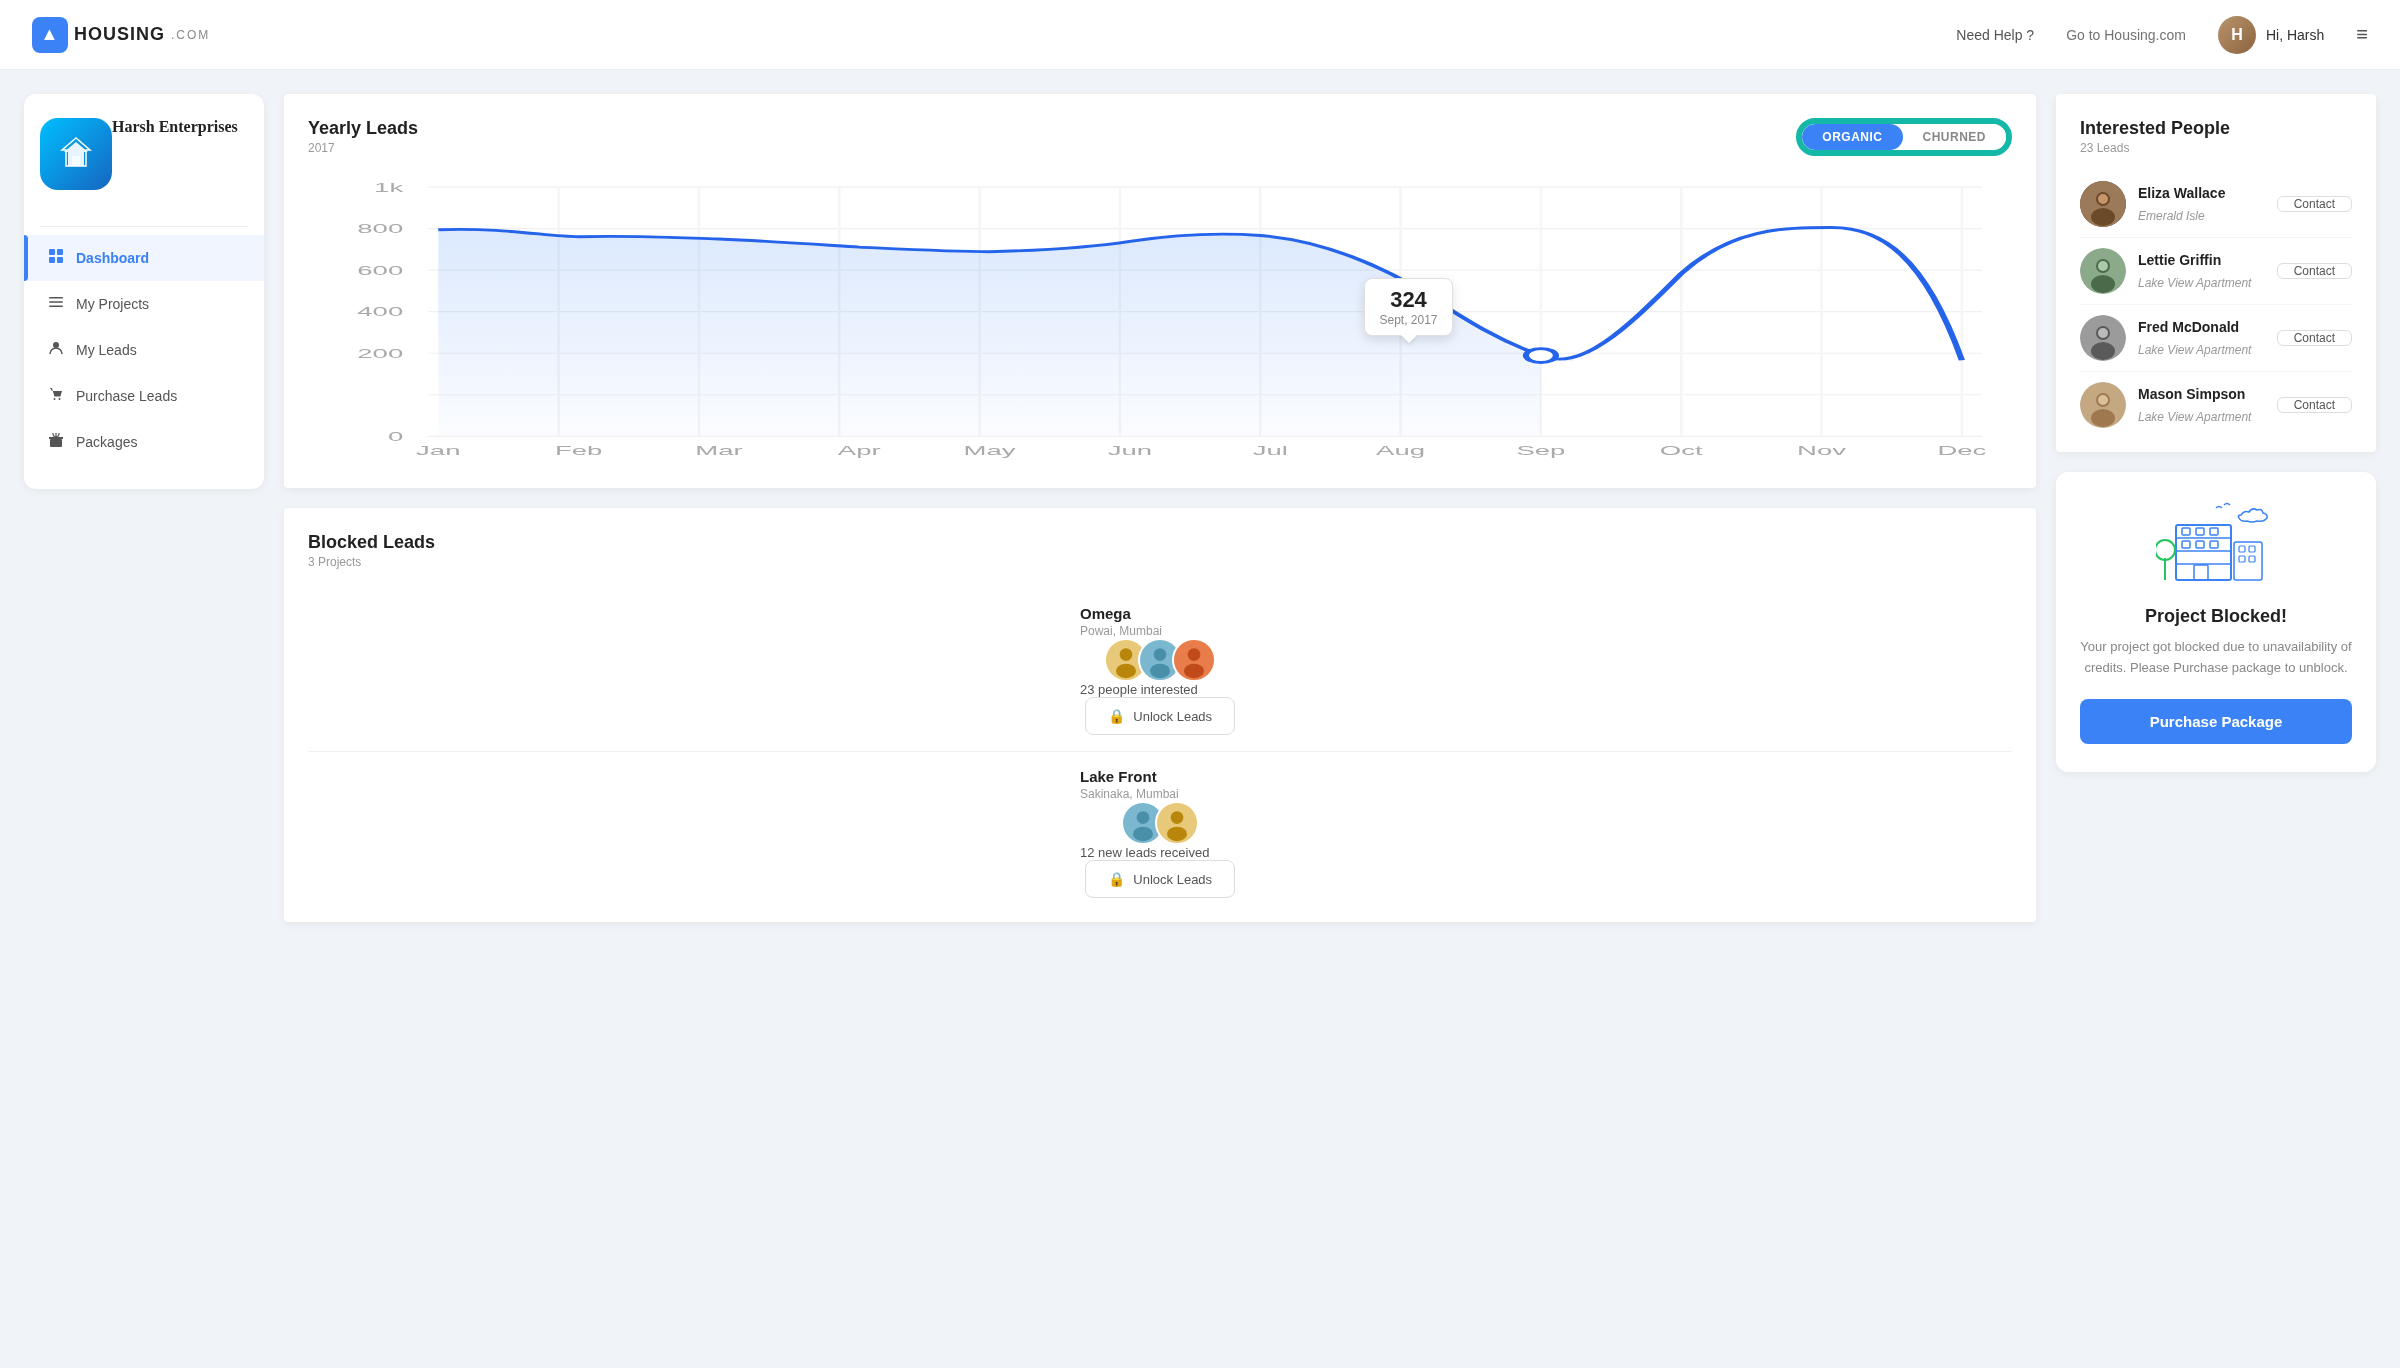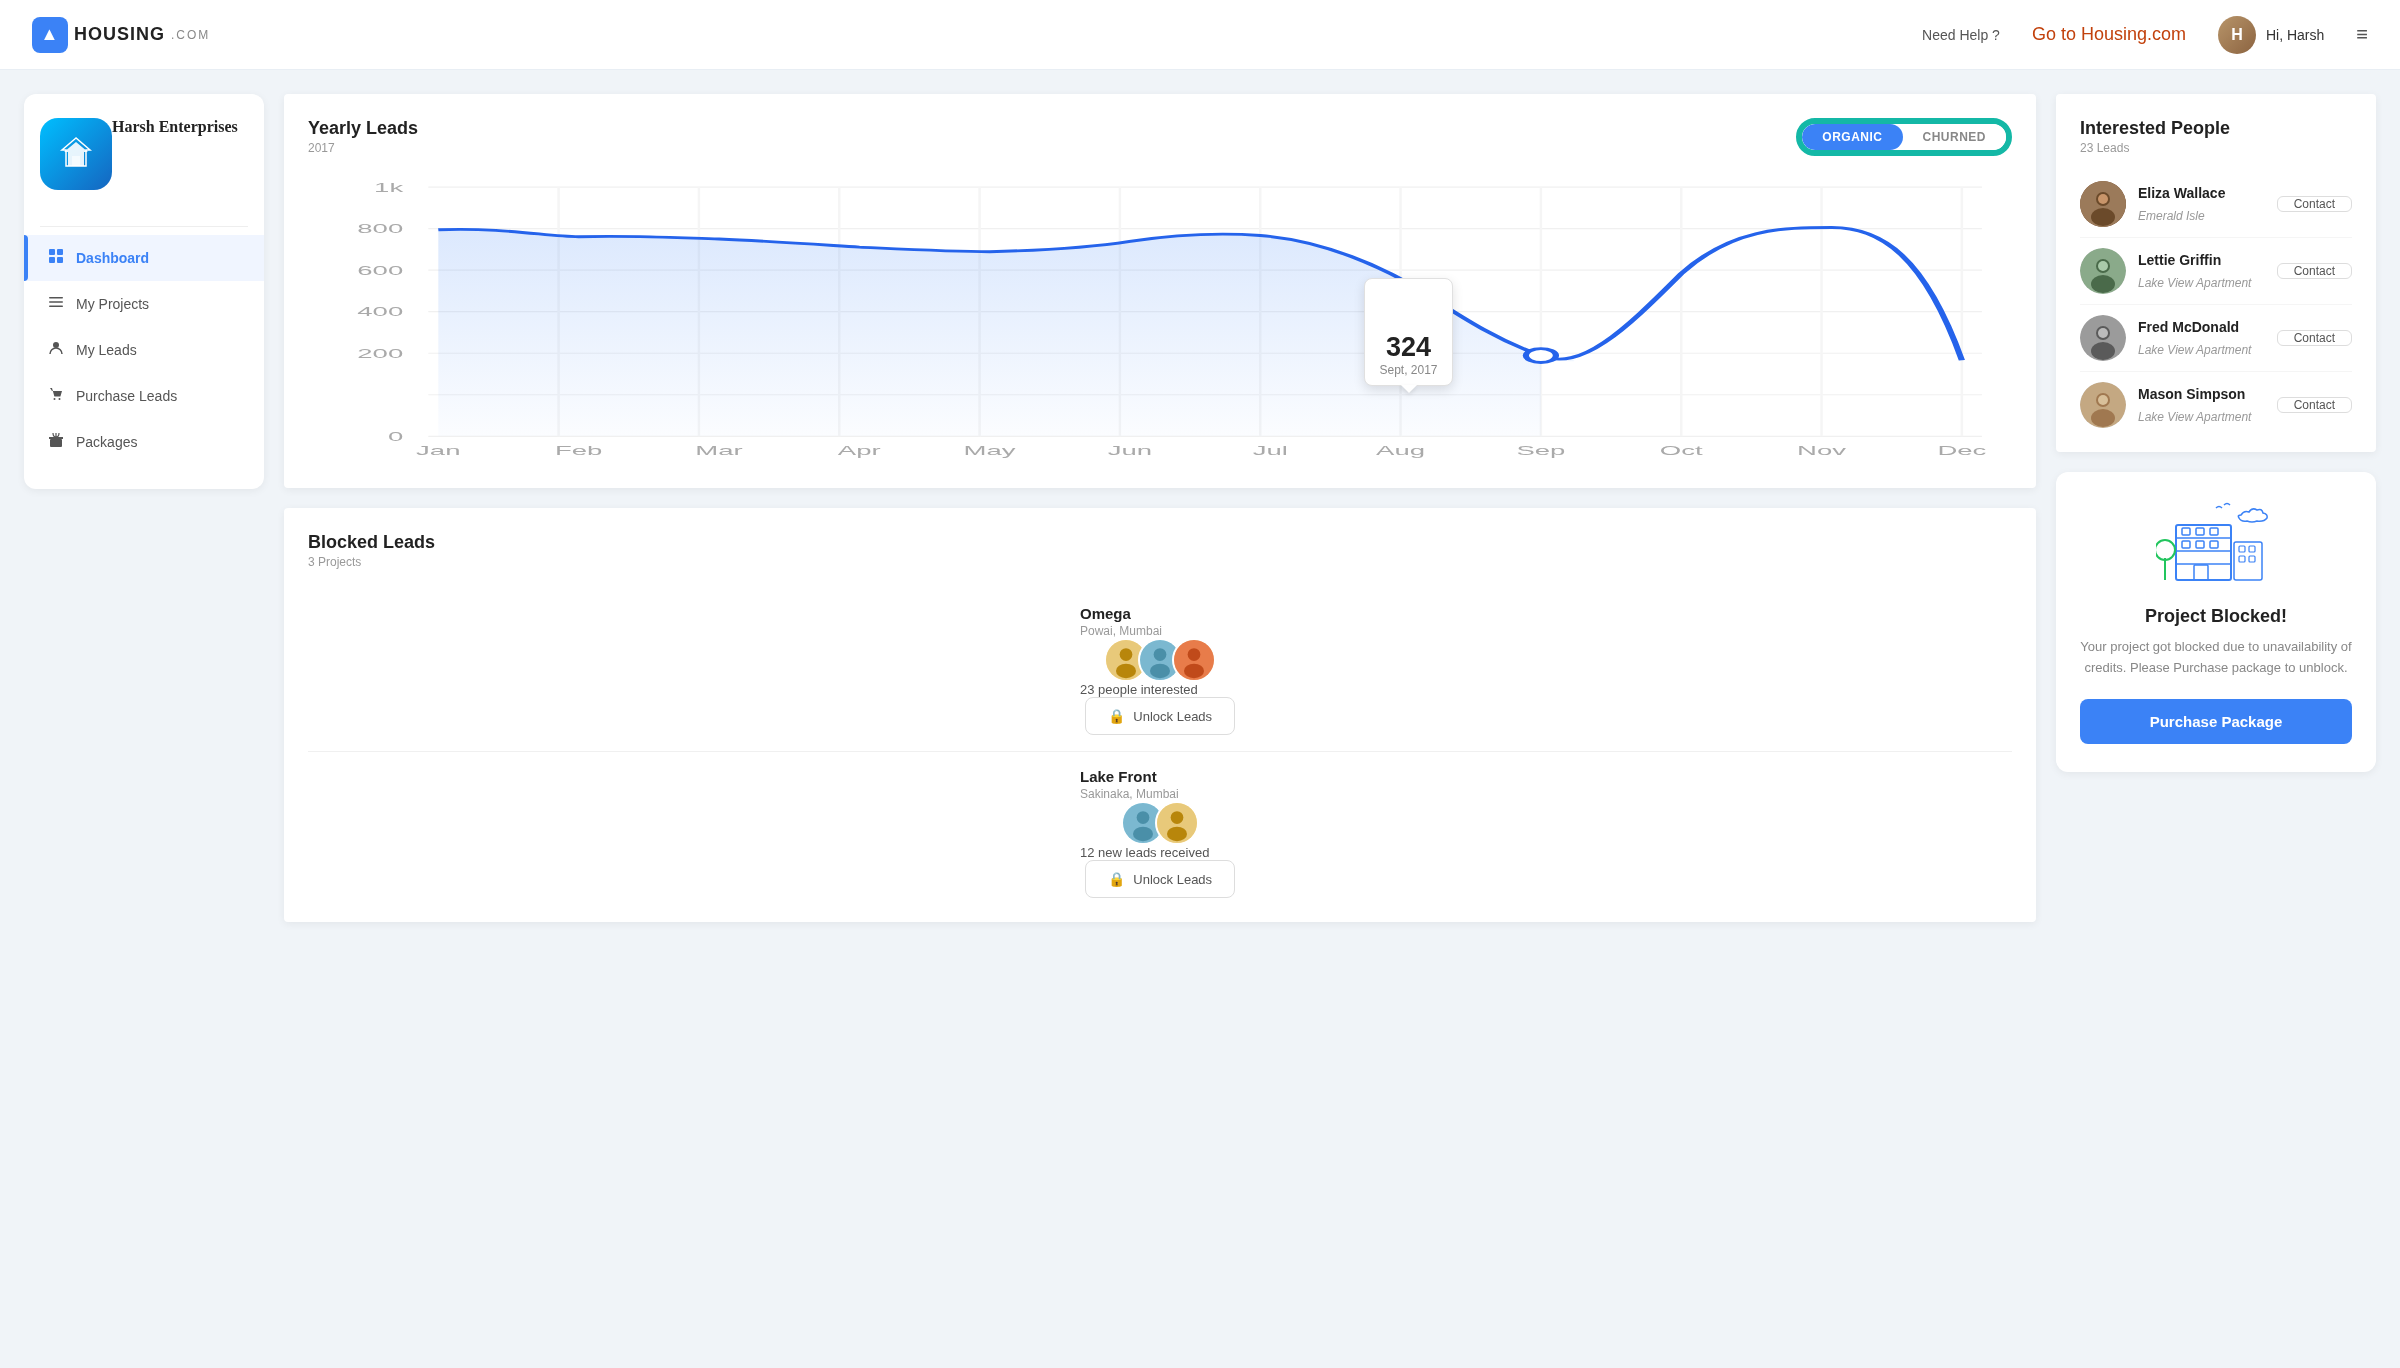--- a/index.html
+++ b/index.html
@@ -23,21 +23,21 @@
     .header-logo-icon {
       width: 36px; height: 36px; background: #3b82f6;
       border-radius: 8px; display: flex; align-items: center; justify-content: center;
       color: #fff; font-size: 18px; font-weight: 900;
     }
     .header-logo-text { font-size: 18px; font-weight: 800; color: #222; }
     .header-logo-sub { font-size: 12px; font-weight: 400; color: #888; letter-spacing: 2px; }
     .header-spacer { flex: 1; }
     .header-actions { display: flex; align-items: center; gap: 32px; }
     .header-link { color: #555; font-size: 14px; cursor: pointer; text-decoration: none; }
-    .header-go-link { color: #c2410c; font-size: 18px; cursor: pointer; }
+    .header-go-link { color: #737373; font-size: 14px; cursor: pointer; }
     .header-user { display: flex; align-items: center; gap: 10px; }
     .header-avatar {
       width: 38px; height: 38px; border-radius: 50%;
       background: #c9a87c; overflow: hidden;
       display: flex; align-items: center; justify-content: center;
     }
     .header-avatar-img {
       width: 100%; height: 100%; object-fit: cover;
       background: linear-gradient(135deg, #c9a87c, #a07850);
     }
@@ -107,21 +107,21 @@
     .chart-tooltip {
       position: absolute;
       background: #fff;
       border: 1px solid #e0e0e0;
       border-radius: 8px;
       padding: 8px 14px;
       box-shadow: 0 4px 12px rgba(0,0,0,0.12);
       pointer-events: none;
       top: 38%; left: 62%;
     }
-    .tooltip-value { font-size: 27px; font-weight: 700; color: #222; text-align: center; margin-top: 45px; }
+    .tooltip-value { font-size: 22px; font-weight: 700; color: #222; text-align: center; }
     .tooltip-label { font-size: 12px; color: #888; text-align: center; }
     .tooltip-arrow {
       position: absolute; bottom: -8px; left: 50%; transform: translateX(-50%);
       width: 0; height: 0;
       border-left: 8px solid transparent; border-right: 8px solid transparent;
       border-top: 8px solid #fff;
       filter: drop-shadow(0 2px 2px rgba(0,0,0,0.1));
     }
 
     

